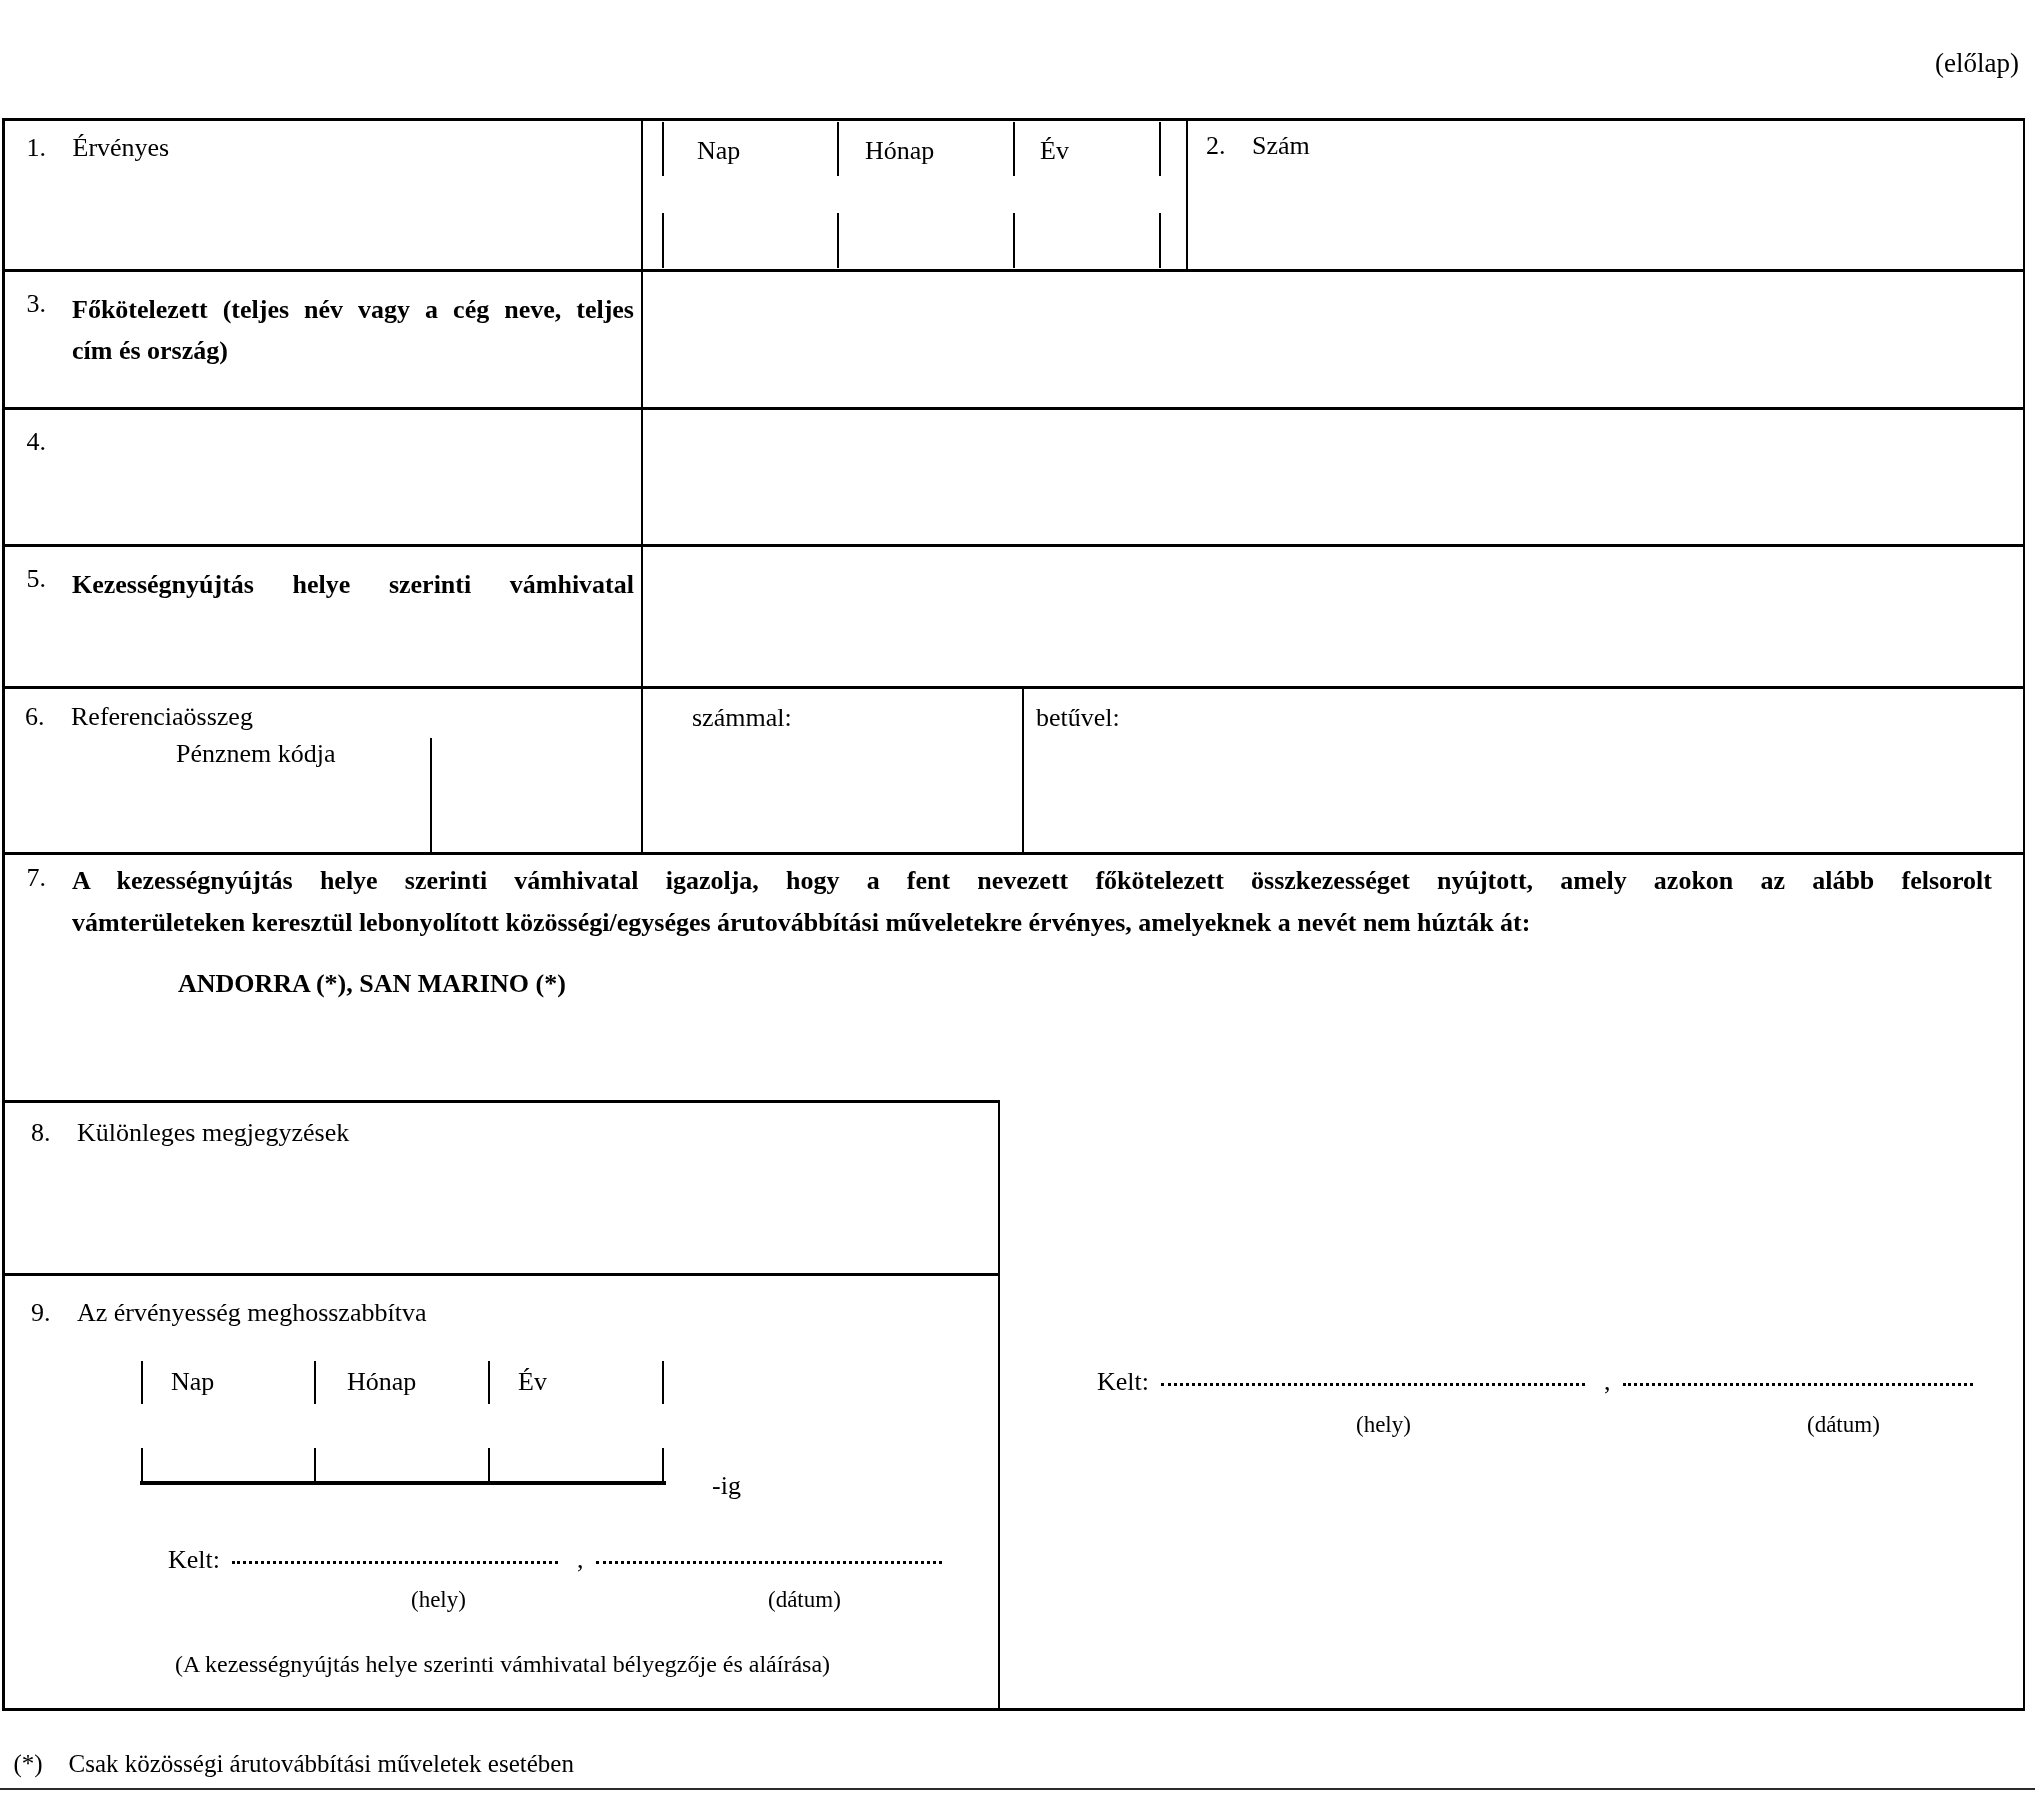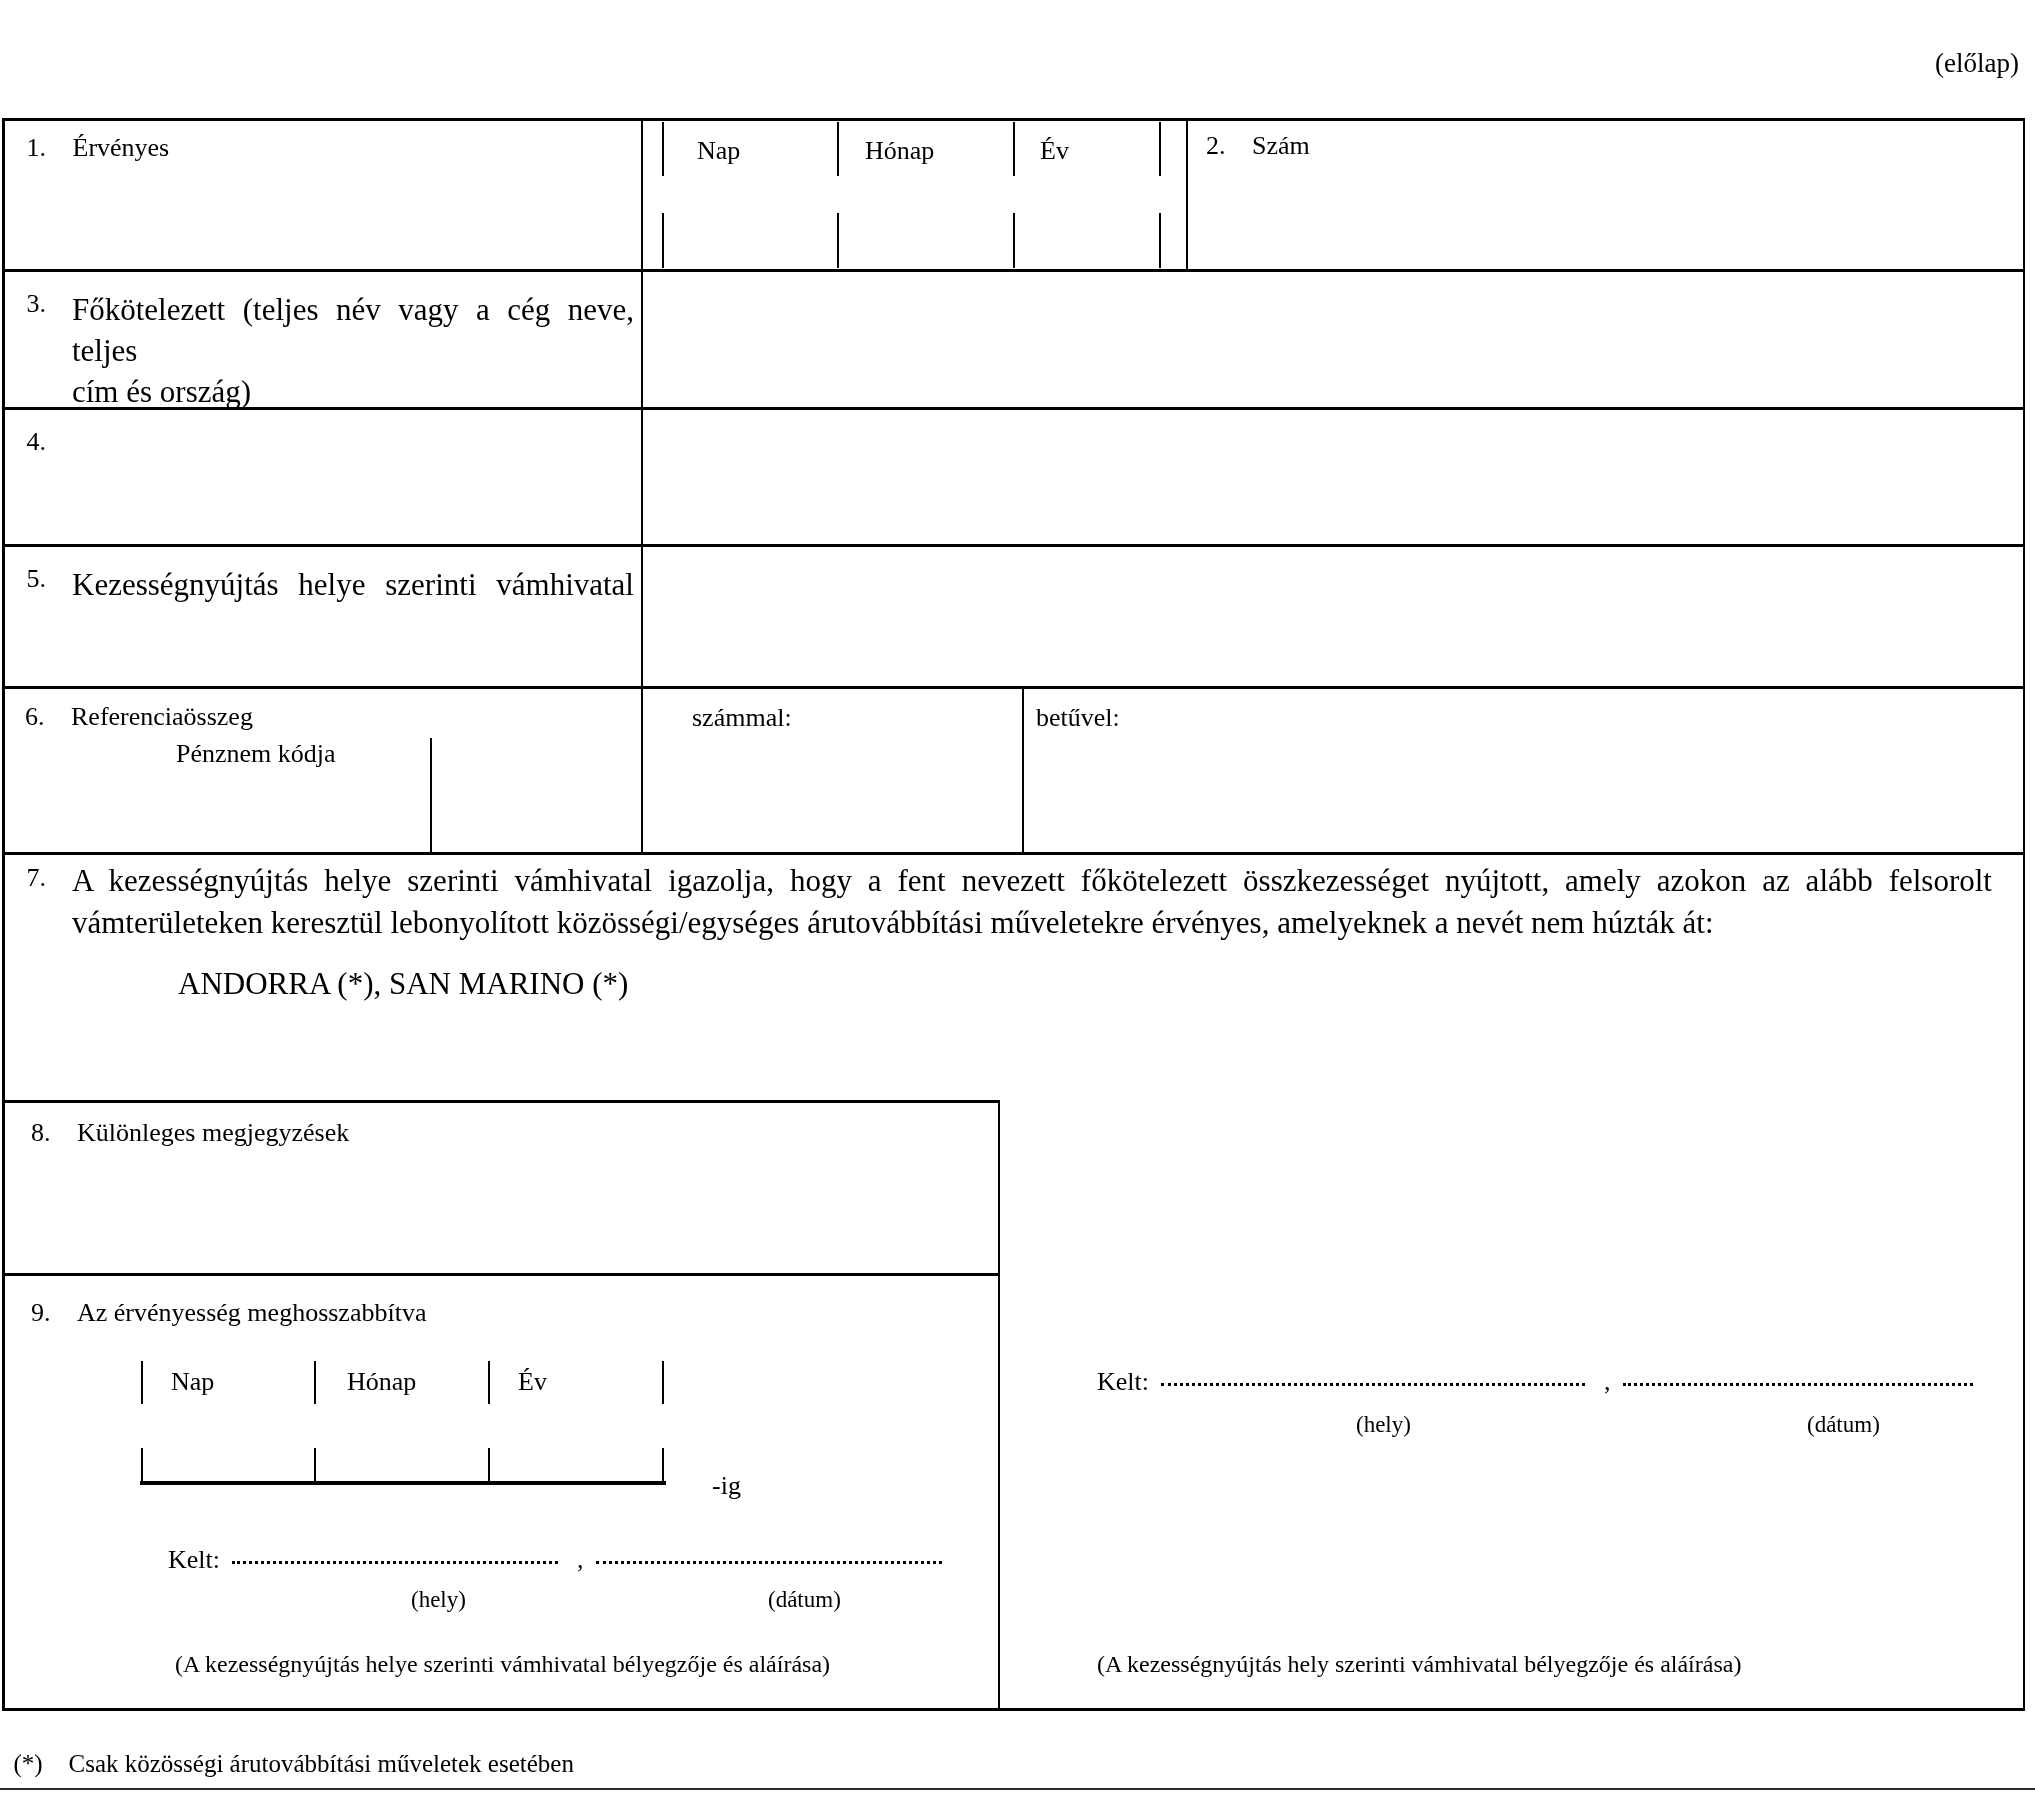--- a/index.html
+++ b/index.html
@@ -12,21 +12,21 @@
     font-family: "Liberation Serif", "DejaVu Serif", serif;
     color: #000;
     overflow: hidden;
   }
   .h, .v { position: absolute; background: #000; }
   .rule-gray { position: absolute; background: #2b2b2b; }
   .t { position: absolute; font-size: 26px; line-height: 1.15; white-space: nowrap; }
   .title { font-size: 32px; font-weight: bold; letter-spacing: 0.5px; }
   .flexrow { display: flex; align-items: flex-start; }
   .num { display: inline-block; flex: 0 0 46px; width: 46px; }
-  .lines { position: absolute; font-size: 31px; }
+  .lines { position: absolute; font-size: 26px; font-weight: bold; }
   .lines .ln { white-space: nowrap; }
   .jline { text-align: justify; text-align-last: justify; white-space: normal !important; }
   .small { font-size: 23px; }
   .stamp { font-size: 24px; }
   .kelt { position: absolute; font-size: 26px; white-space: nowrap; }
   .dots { display: inline-block; border-bottom: 3.4px dotted #000; vertical-align: 3.9px; margin-left: 12px; }
   .comma { display: inline-block; margin-left: 19px; }
   .fill { position: absolute; background: transparent; }
 </style>
 </head>
@@ -147,21 +147,20 @@
   </div>
   <div class="t small" style="left:411px;  top:1587px;">(hely)</div>
   <div class="t small" style="left:768px; top:1587px;">(dátum)</div>
   <div class="t stamp" style="left:175px; top:1651px;">(A kezességnyújtás helye szerinti vámhivatal bélyegzője és aláírása)</div>
 
   <div class="kelt" style="left:1097px; top:1367px;">
     <span>Kelt:</span><span class="dots" style="width:424px;"></span><span class="comma">,</span><span class="dots" style="width:350px;"></span>
   </div>
   <div class="t small" style="left:1356px; top:1412px;">(hely)</div>
   <div class="t small" style="left:1807px; top:1412px;">(dátum)</div>
-  <div class="t stamp" style="left:1097px; top:1651px;">(A kezességnyújtás hely szerinti vámhivatal bélyegzője és aláírása)</div>
 
   <div class="t flexrow" style="left:13.5px; top:1750px; width:1155px; font-size:25px;">
     <span class="num" style="flex-basis:55px; width:55px;">(*)</span>
     <span>Csak közösségi árutovábbítási műveletek esetében</span>
   </div>
 
 </div>
 
 
 </body></html>

